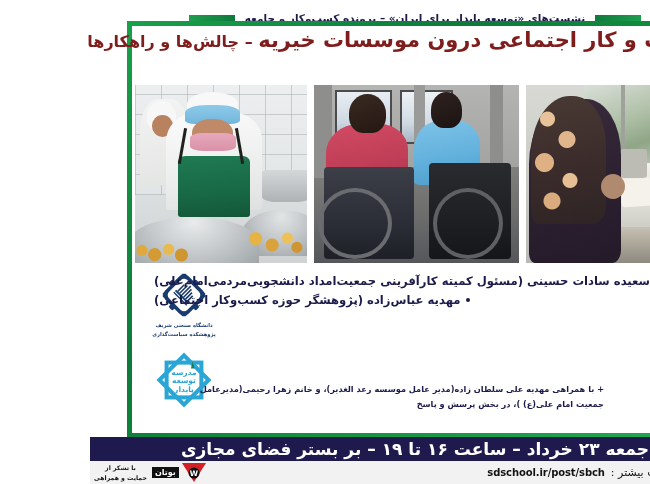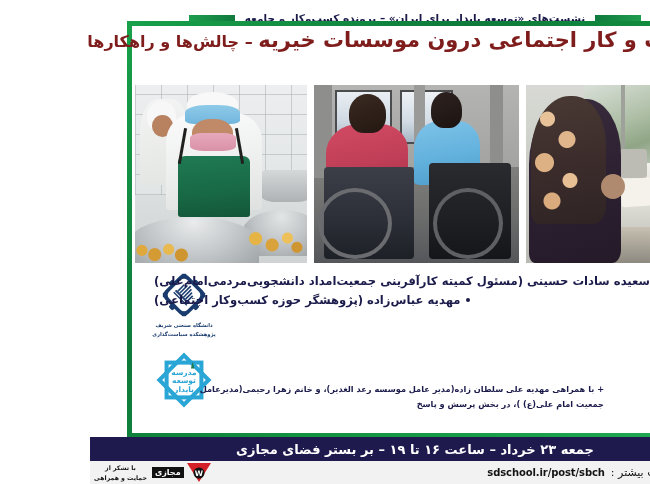--- a/index.html
+++ b/index.html
@@ -233,21 +233,21 @@
     color:#1b1b4b;font-size:8.2px;font-weight:bold;line-height:1.85;
   }
 
   
   .bottom-bar{
     position:absolute;left:0;top:437px;width:650px;height:24px;
     background:#1f1a4e;
     display:flex;align-items:center;justify-content:center;
   }
   .bottom-bar-text{
-    color:#ffffff;font-size:13px;font-weight:bold;direction:rtl;white-space:nowrap;
+    color:#ffffff;font-size:17px;font-weight:bold;direction:rtl;white-space:nowrap;
   }
 
   
   .footer{
     position:absolute;left:0;top:461px;width:650px;height:23px;
     background:#f2f2f2;
     display:flex;align-items:center;
   }
   .footer-right{
     position:absolute;right:8px;top:0;height:23px;
@@ -428,21 +428,21 @@
 
     <div class="footer-left">
       <div class="sponsor-logo">
         <span class="sponsor-mark">
           <svg viewBox="0 0 52 42" width="26" height="21" aria-hidden="true">
             <path d="M26 2 L50 2 L26 40 L2 2 Z" fill="#d31f26"></path>
             <circle cx="26" cy="22" r="11" fill="#111111"></circle>
             <text x="26" y="28" fill="#ffffff" font-size="15" font-weight="bold" text-anchor="middle" font-family="'DejaVu Sans',sans-serif">W</text>
           </svg>
         </span>
-        <span class="sponsor-word">مجازی</span>
+        <span class="sponsor-word">بوتان</span>
       </div>
       <div class="thanks">
         <div>با تشکر از</div>
         <div>حمایت و همراهی</div>
       </div>
     </div>
 
   </div>
 
 </div>

